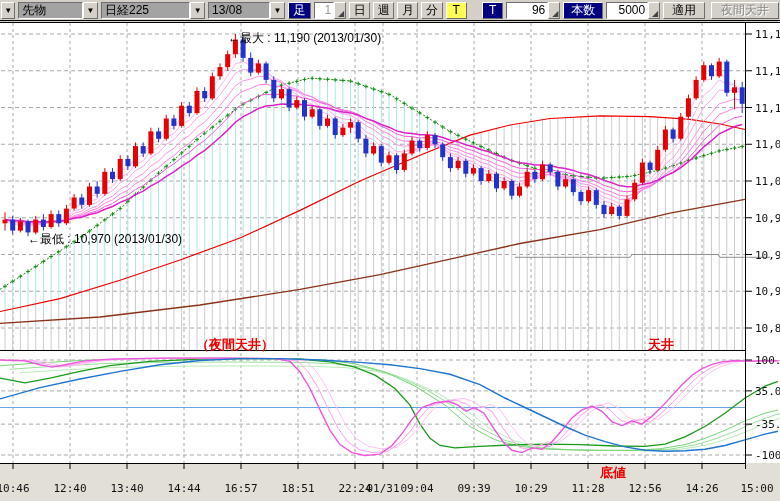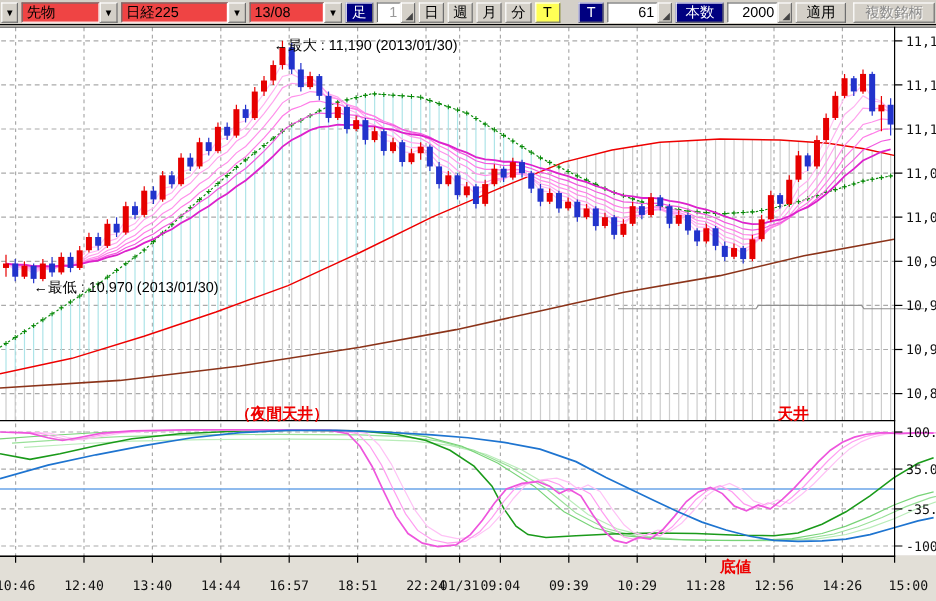--- a/index.html
+++ b/index.html
@@ -5,21 +5,21 @@
   html,body{margin:0;padding:0}
   body{width:780px;height:501px;overflow:hidden;background:#d4d0c8;
        font-family:"Liberation Sans",sans-serif;position:relative}
   
   .toolbar{position:absolute;top:0;left:0;width:780px;height:21px;
            border-bottom:1px solid #000;background:#d4d0c8;
            display:flex;align-items:center;gap:3px;padding:0 1px;box-sizing:border-box}
   .bev{border:1px solid;border-color:#fff #6e6e6e #6e6e6e #fff;background:#d4d0c8;
        font-size:12px;line-height:15px;height:17px;box-sizing:border-box;
        display:flex;align-items:center;justify-content:center;padding:0 3px;white-space:nowrap}
-  .sunk{border:1px solid;border-color:#6e6e6e #fff #fff #6e6e6e;background:#ef4444;
+  .sunk{border:1px solid;border-color:#6e6e6e #fff #fff #6e6e6e;background:#a3a3a3;
         height:17px;box-sizing:border-box;font-size:12px;display:flex;align-items:center;padding:0 3px}
   .combo{display:flex;height:17px}
   .combo .field{flex:1}
   .arrowbtn{width:15px;height:17px;box-sizing:border-box;border:1px solid;
             border-color:#fff #6e6e6e #6e6e6e #fff;background:#d4d0c8;
             display:flex;align-items:center;justify-content:center;
             font-size:8px;color:#000;padding:0}
   .spin{display:flex;height:17px}
   .spin .val{border:1px solid;border-color:#6e6e6e #fff #fff #6e6e6e;background:#fff;
              box-sizing:border-box;font-size:12px;display:flex;align-items:center;
@@ -64,31 +64,31 @@
     <div class="sbtn">◢</div>
   </div>
   <div class="bev" style="width:22px">日</div>
   <div class="bev" style="width:22px">週</div>
   <div class="bev" style="width:22px">月</div>
   <div class="bev" style="width:22px">分</div>
   <div class="bev yellow" style="width:22px">T</div>
   <div style="width:10px"></div>
   <div class="bev navy" style="width:22px">T</div>
   <div class="spin">
-    <div class="val" style="width:42px">61</div>
+    <div class="val" style="width:42px">96</div>
     <div class="sbtn">◢</div>
   </div>
   <div class="bev navy" style="width:42px">本数</div>
   <div class="spin">
-    <div class="val" style="width:42px">2000</div>
+    <div class="val" style="width:42px">5000</div>
     <div class="sbtn">◢</div>
   </div>
   <div class="bev" style="width:44px">適用</div>
   <div class="spacer"></div>
-  <div class="bev disabled" style="width:72px">複数銘柄</div>
+  <div class="bev disabled" style="width:72px">夜間天井</div>
 </div>
 
 <div class="chart-wrap">
   <svg id="chart-svg" width="780" height="479" viewBox="0 0 780 479">
     <g id="gen">
         <g>
           <rect x="0" y="0" width="780" height="441" fill="#fff"></rect>
           <rect x="0" y="441" width="780" height="38" fill="#e2dfd7"></rect>
         </g>
         <g>

